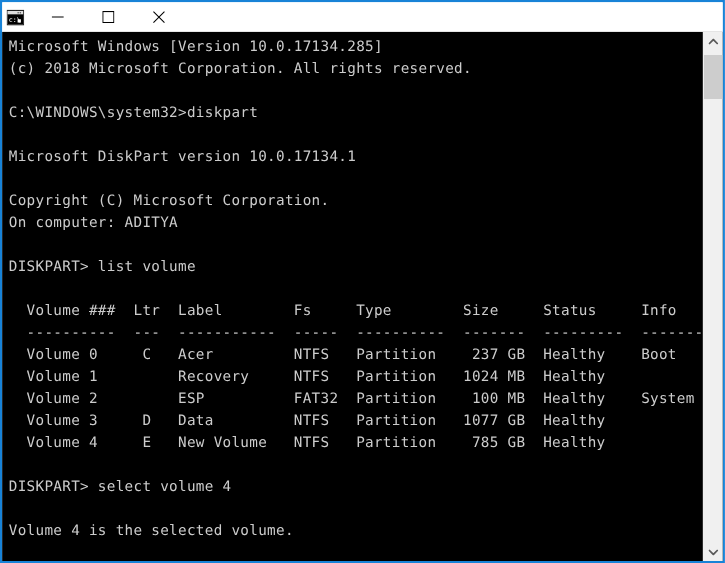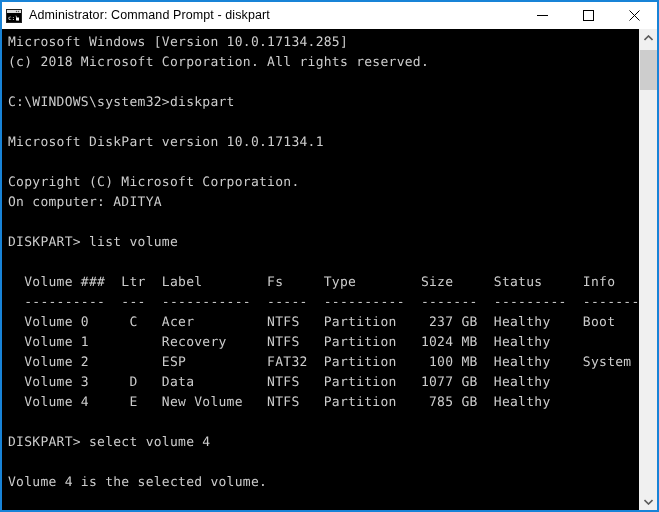--- a/index.html
+++ b/index.html
@@ -139,21 +139,20 @@
         <rect x="0.5" y="1.5" width="15" height="13" fill="#ffffff" stroke="#222222" stroke-width="1"></rect>
         <rect x="1" y="2" width="14" height="3" fill="#dcdcdc"></rect>
         <circle cx="10.5" cy="3.5" r="0.7" fill="#555555"></circle>
         <circle cx="12.5" cy="3.5" r="0.7" fill="#555555"></circle>
         <rect x="1" y="5" width="14" height="9" fill="#000000"></rect>
         <text x="2" y="12" font-family="'DejaVu Sans Mono',monospace" font-size="6" fill="#ffffff">c:\</text>
         <rect x="10" y="9.5" width="3" height="3" fill="#ffffff"></rect>
       </svg>
     </div>
 
-    <div class="title-text">Administrator: Command Prompt - diskpart</div>
 
     <div class="win-controls">
       <div class="win-btn">
         <svg width="11" height="11" viewBox="0 0 11 11" aria-hidden="true">
           <line x1="0" y1="5.5" x2="11" y2="5.5" stroke="#000000" stroke-width="1"></line>
         </svg>
       </div>
       <div class="win-btn">
         <svg width="11" height="11" viewBox="0 0 11 11" aria-hidden="true">
           <rect x="0.5" y="0.5" width="10" height="10" fill="none" stroke="#000000" stroke-width="1"></rect>

